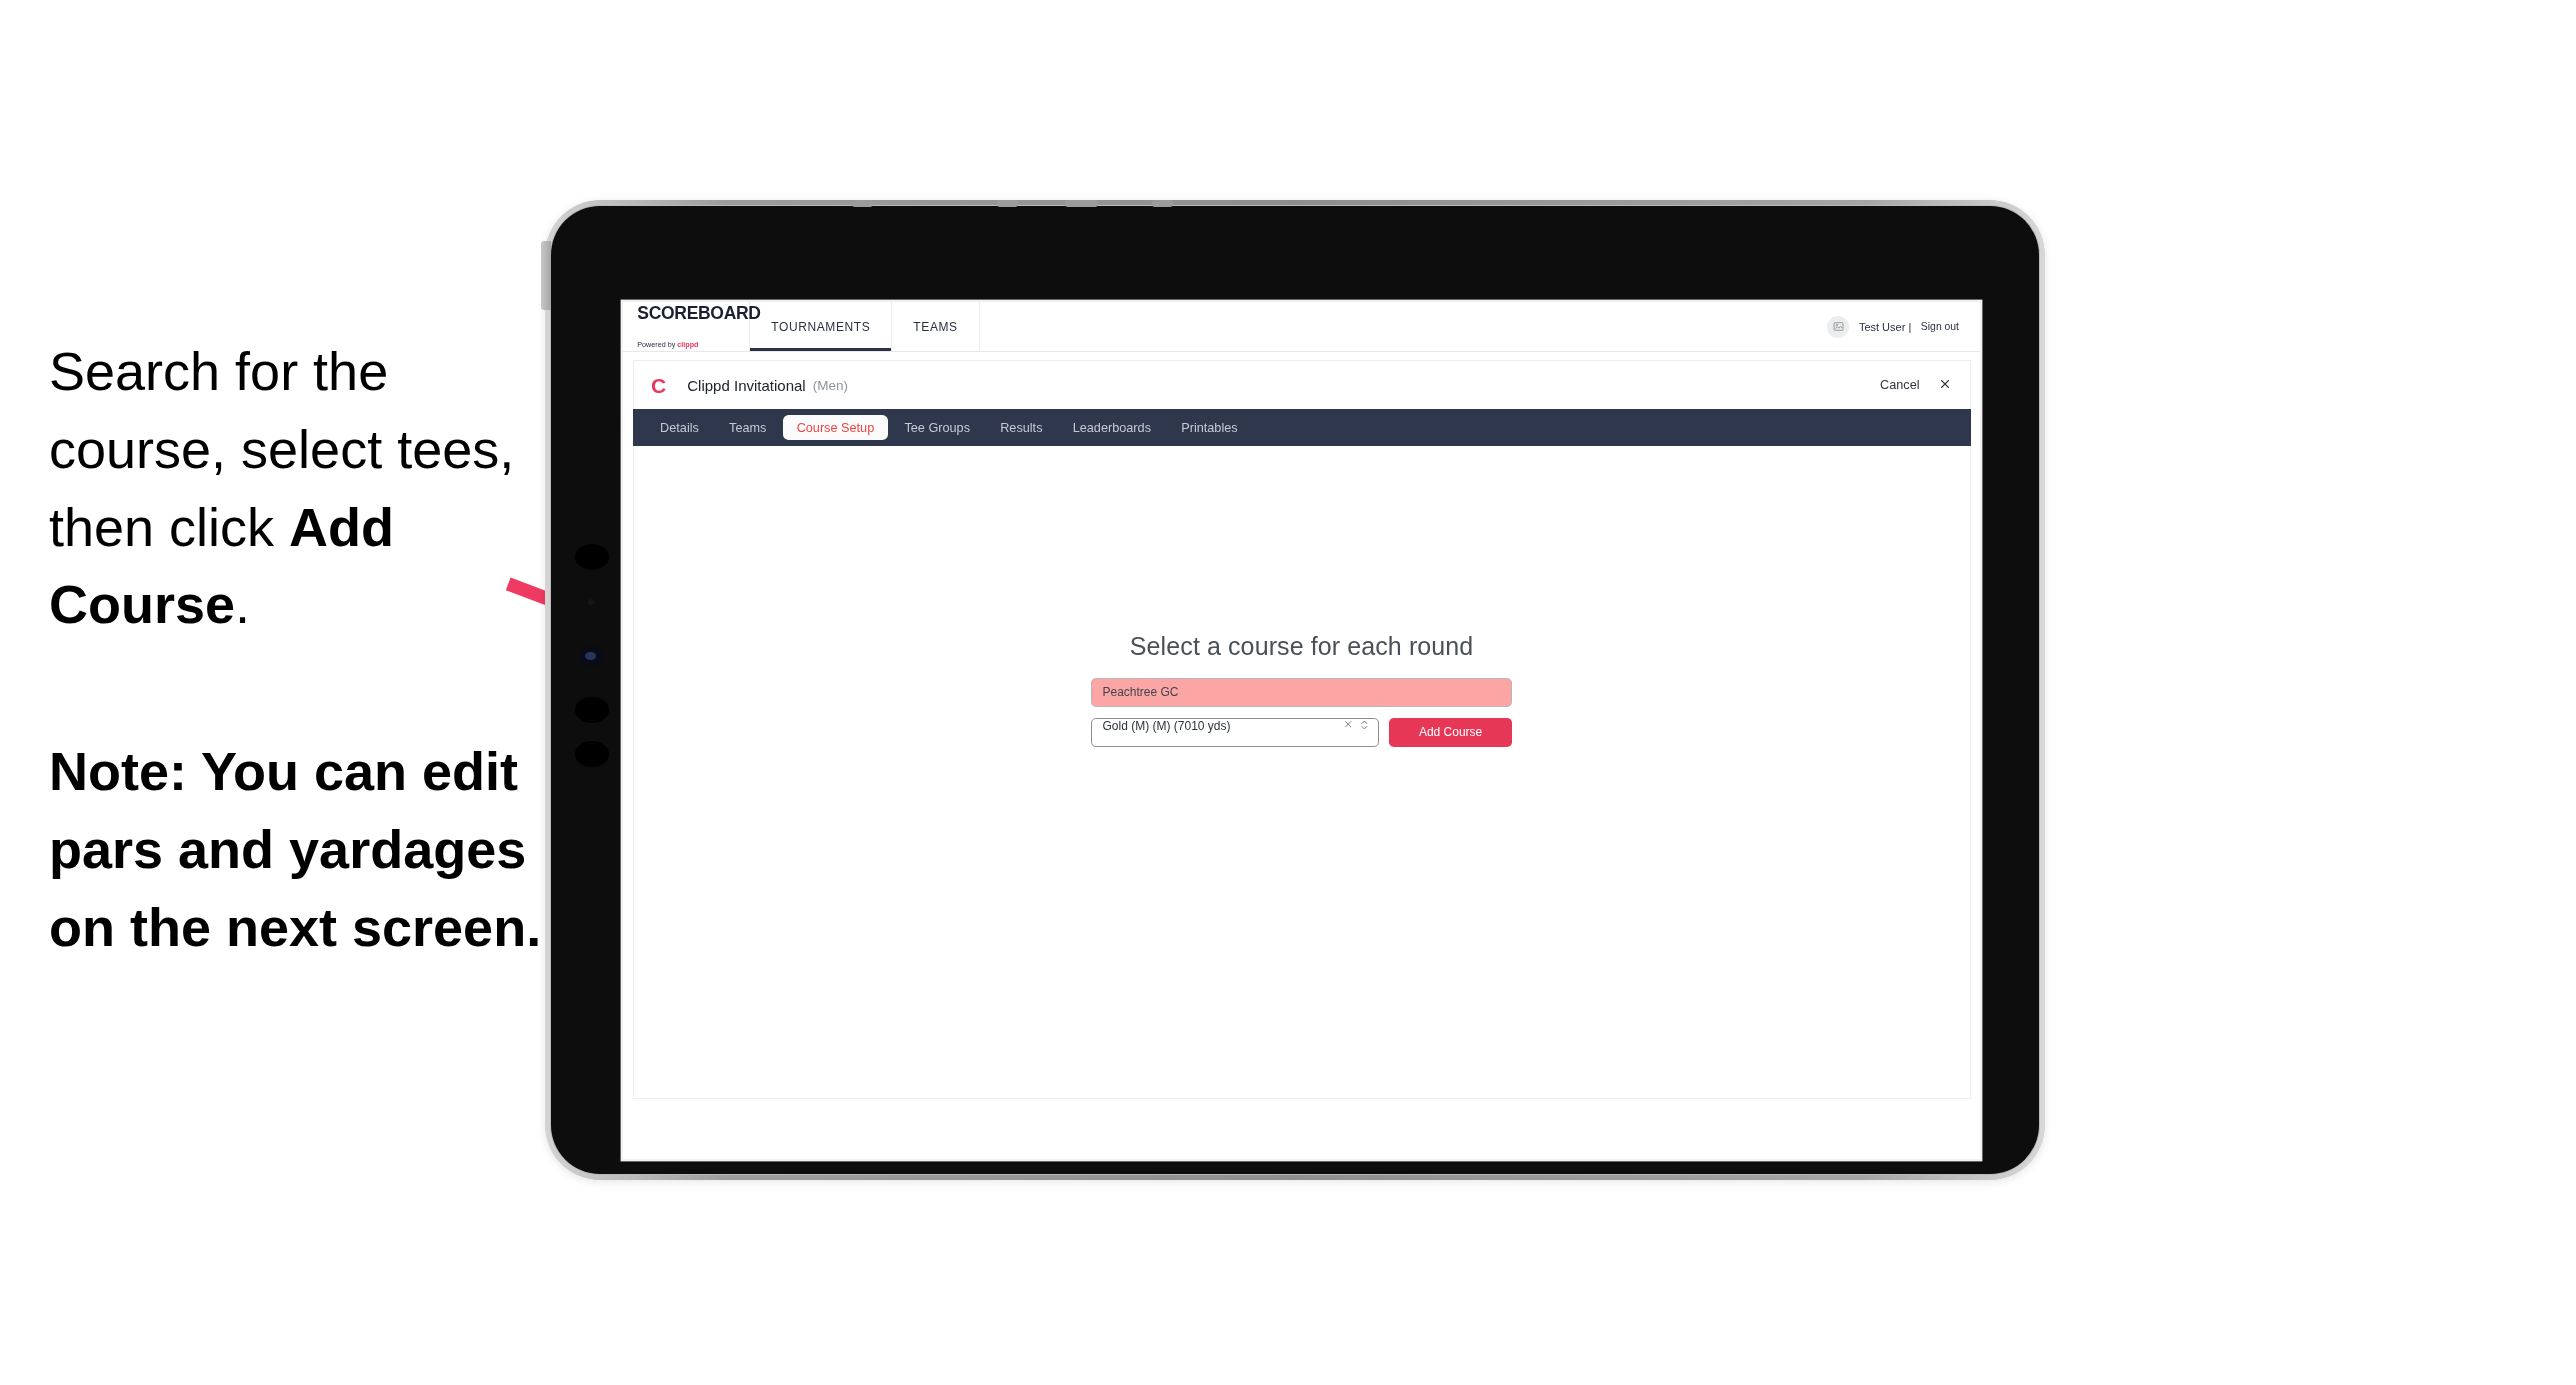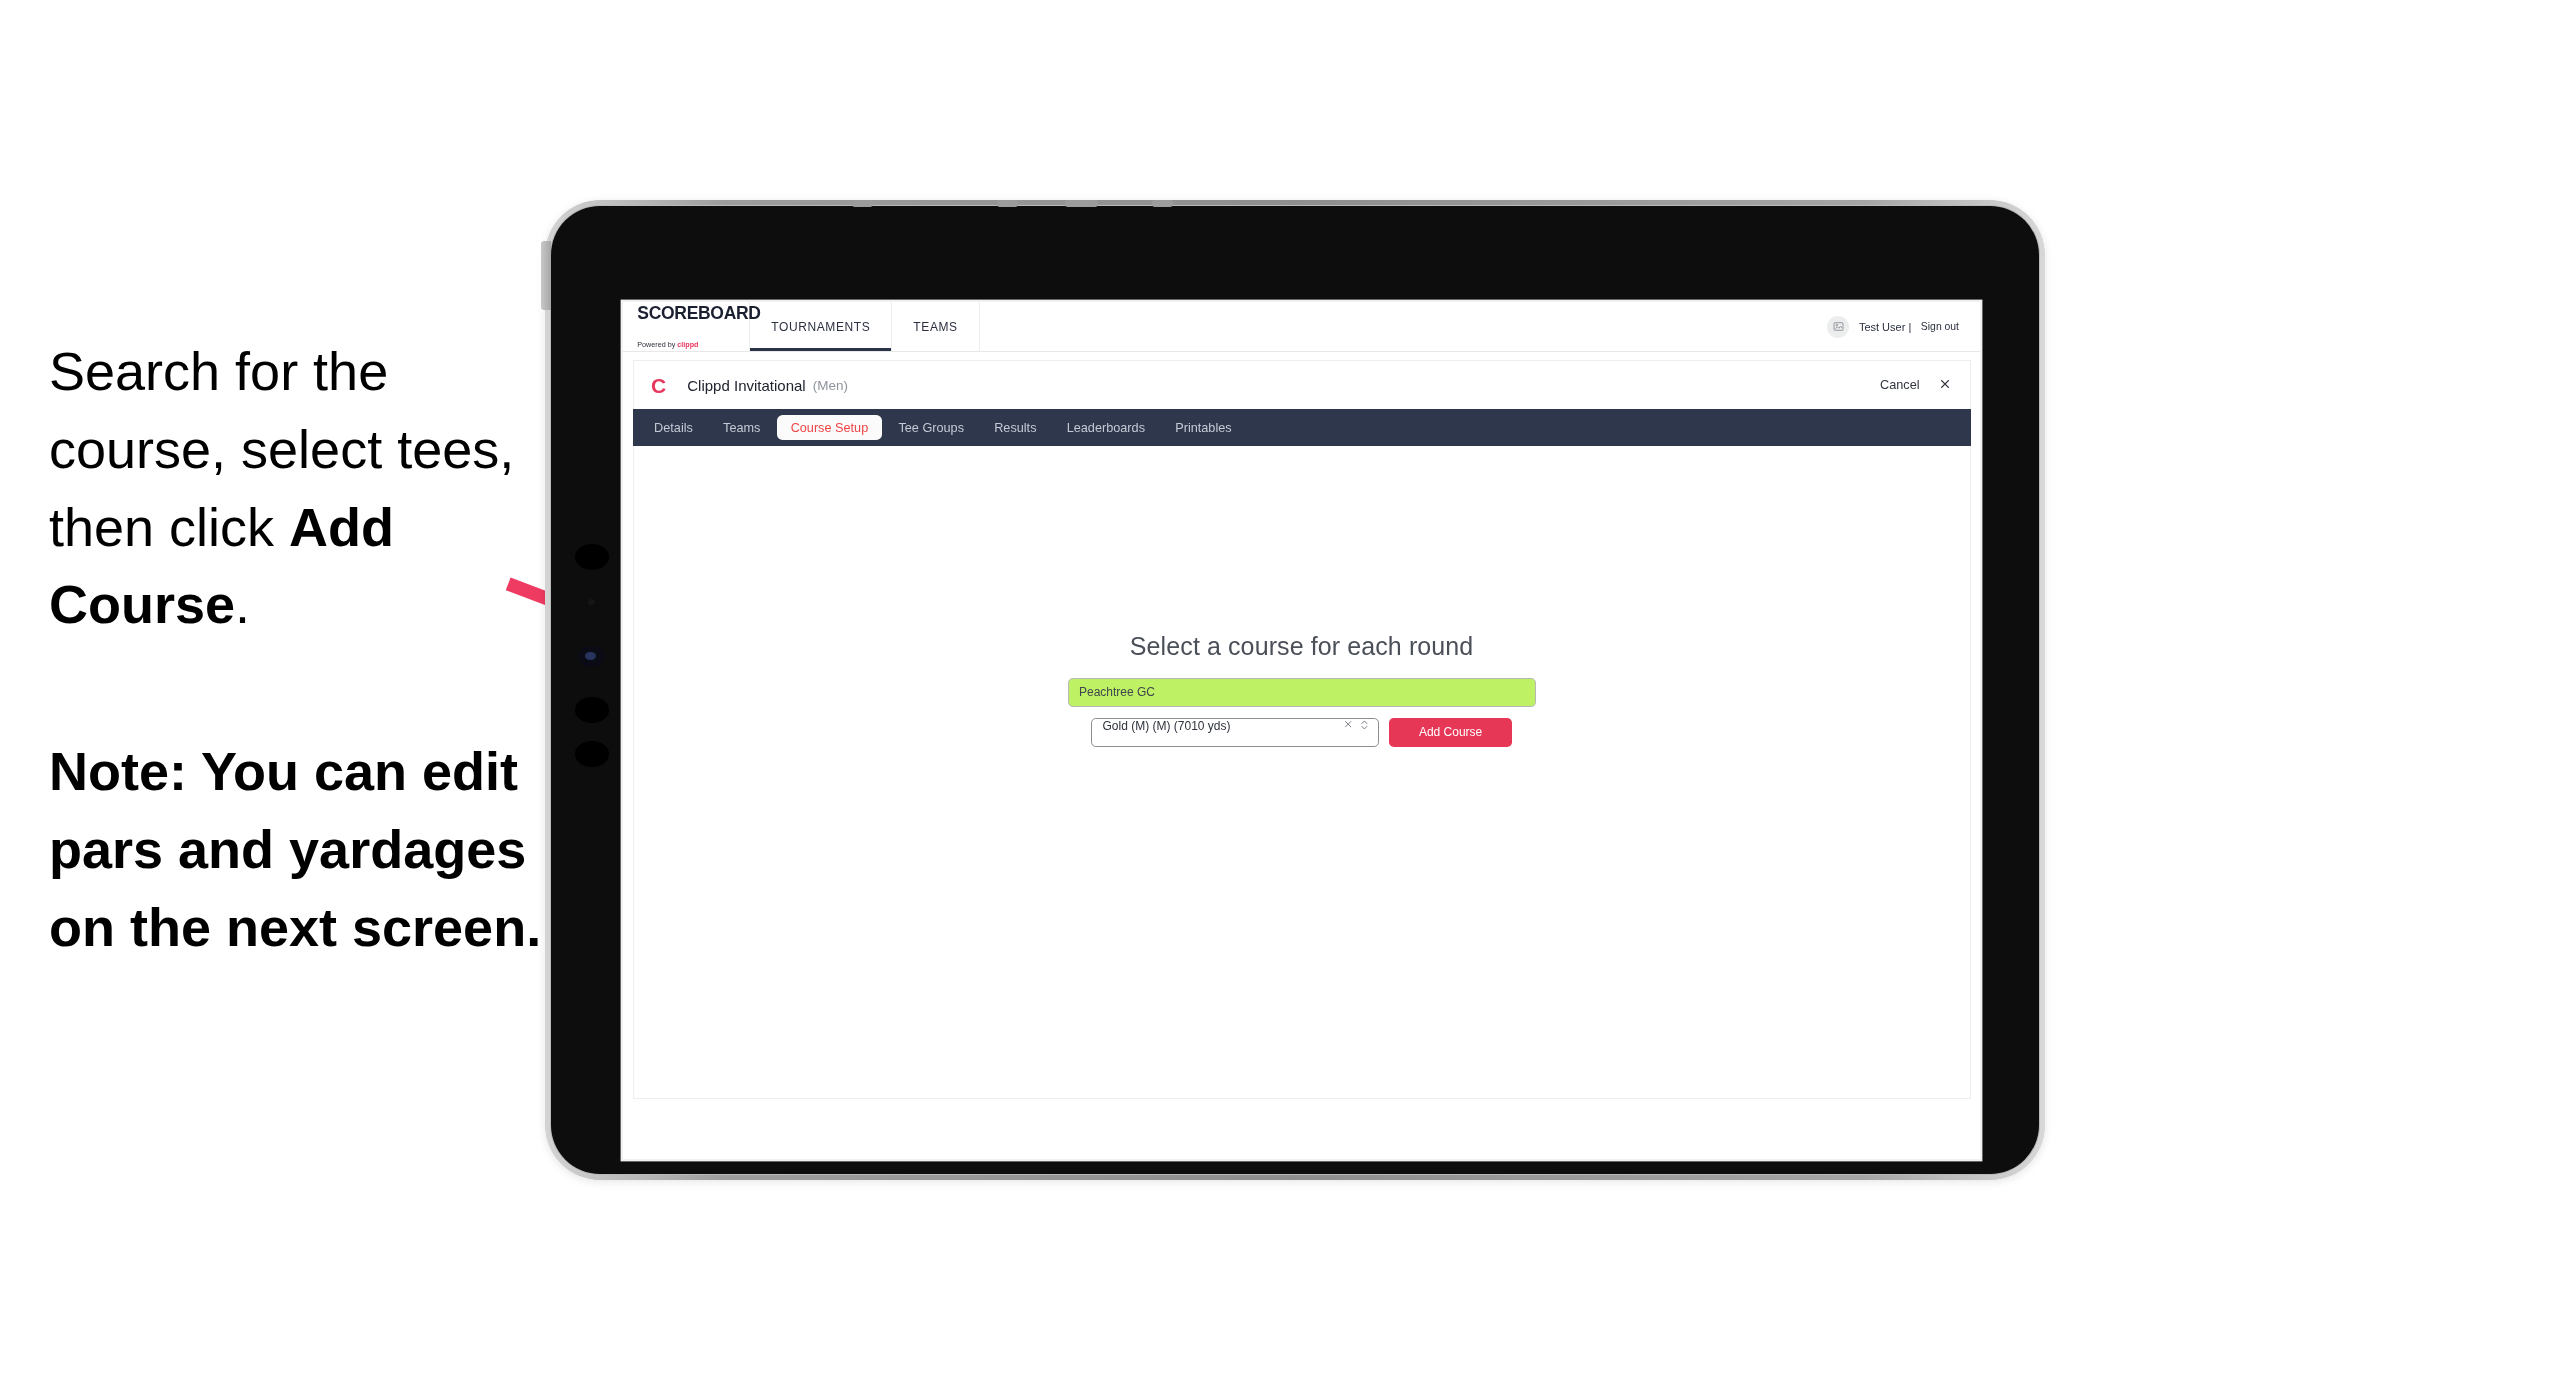--- a/index.html
+++ b/index.html
@@ -153,21 +153,21 @@
     font-family:"Liberation Sans Narrow","Liberation Sans",sans-serif;
   }
 
   
   #section-nav{
     margin-left:9.6px;
     width:calc(100% - 19px);
     height:37px;
     background:#2e374c;
     display:flex; align-items:center;
-    padding-left:8px;
+    padding-left:14px;
     box-sizing:border-box;
   }
   .section-tab{
     height:25px; display:flex; align-items:center;
     padding:0 13.5px; margin-right:3.2px;
     font-size:12.7px; color:#c5cad4; border-radius:5.6px; cursor:pointer;
     font-family:"Liberation Sans Narrow","Liberation Sans",sans-serif;
   }
   .section-tab.active{ background:#fbfbfb; color:#ef4444; font-weight:400; }
 
@@ -187,24 +187,24 @@
     font-size:25px; color:#4a4f58; font-weight:400; letter-spacing:0.1px;
     font-family:"Liberation Sans Narrow","Liberation Sans",sans-serif;
   }
   #form-subtext{
     margin-top:13.5px; width:402px; text-align:center;
     font-size:12px; line-height:1.55; color:#6a6f78;
     font-family:"Liberation Sans Narrow","Liberation Sans",sans-serif;
   }
   #course-search-input{
     margin-top:16.7px;
-    width:468px; height:29px;
+    width:421px; height:29px;
     border:0.8px solid #b7b7b7; border-radius:4.8px;
     box-sizing:border-box; padding:0 10.4px;
-    font-size:12px; color:#40454e; background:#bef264;
+    font-size:12px; color:#40454e; background:#fca5a5;
     font-family:"Liberation Sans Narrow","Liberation Sans",sans-serif;
     outline:none;
   }
   #course-search-input::placeholder{ color:#8b9098; }
   #tee-row{ margin-top:11px; display:flex; align-items:center; gap:10.4px; width:421px; }
   #tee-select{
     flex:1; height:29.5px;
     border:0.8px solid #8d8d8d; border-radius:4.8px;
     display:flex; align-items:flex-start; padding:0 8.8px 0 10.4px;
     box-sizing:border-box; background:#fff; cursor:pointer;

